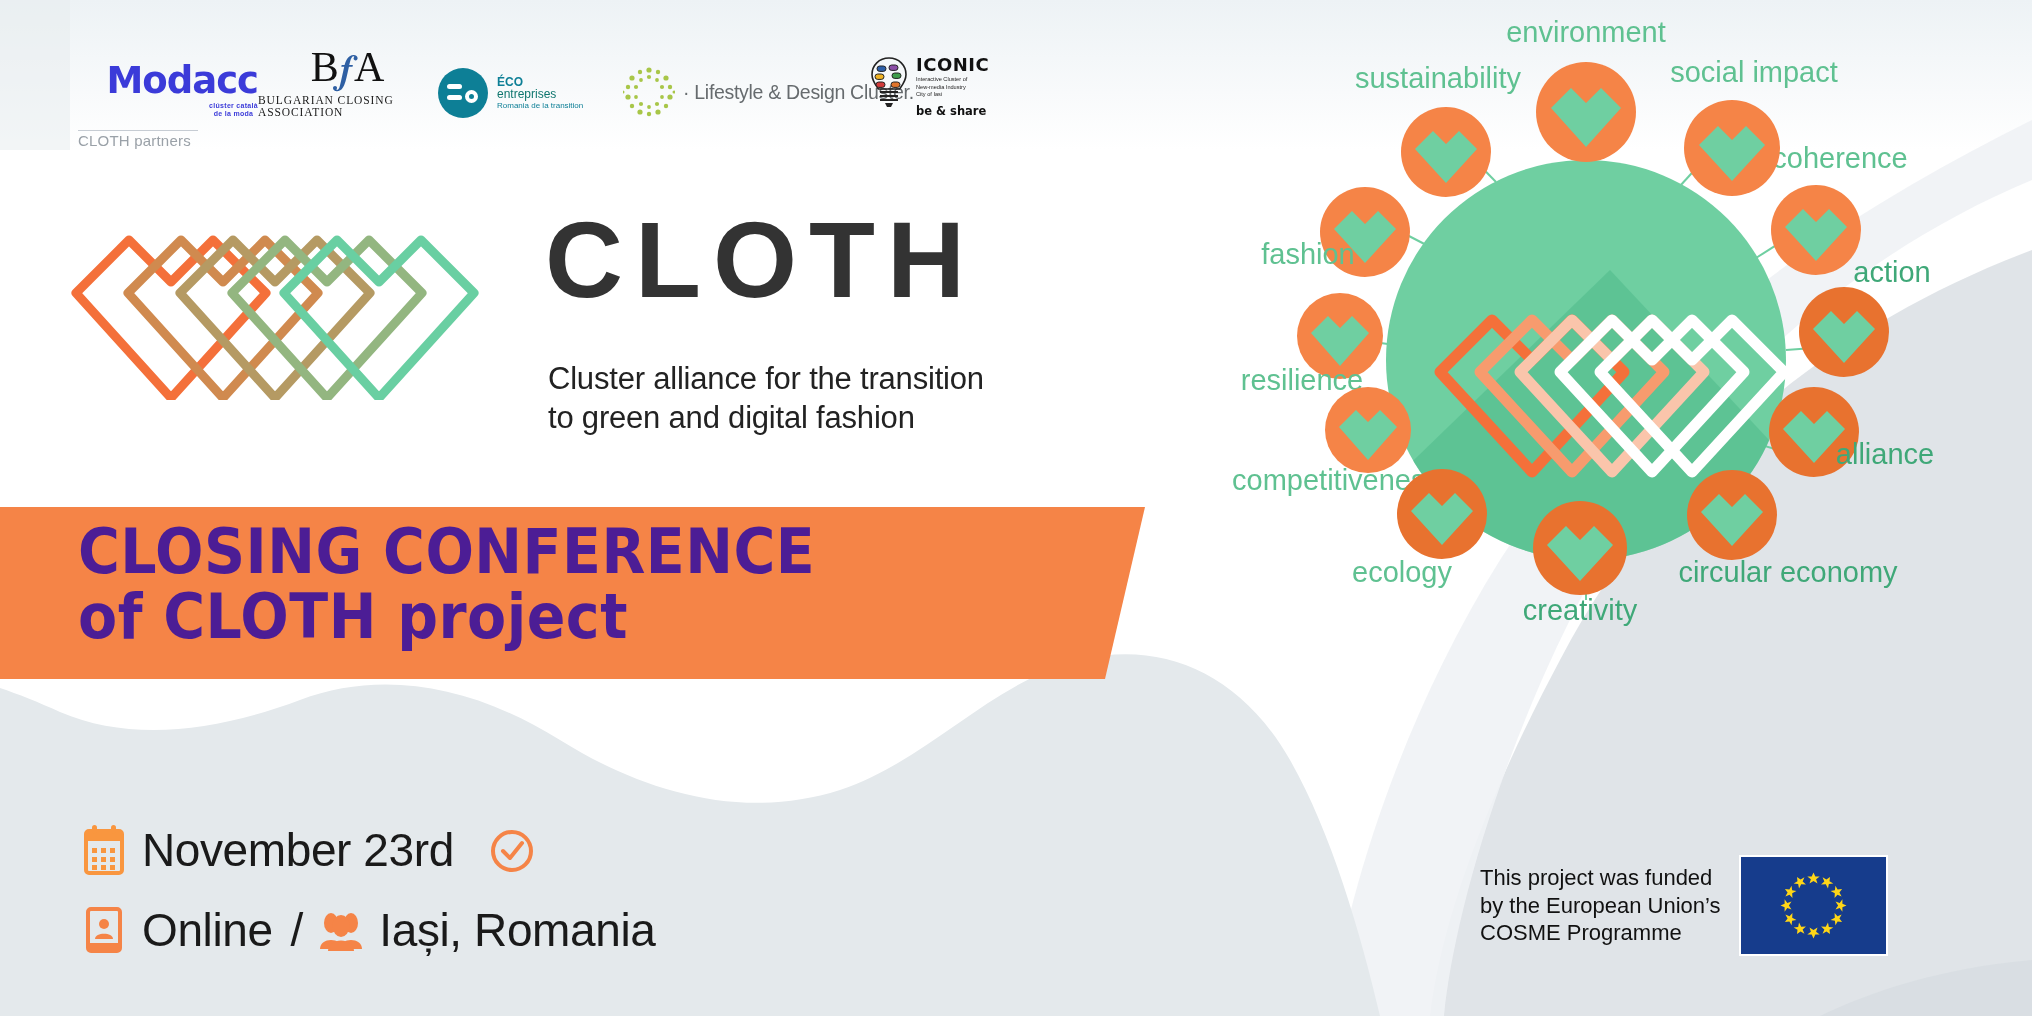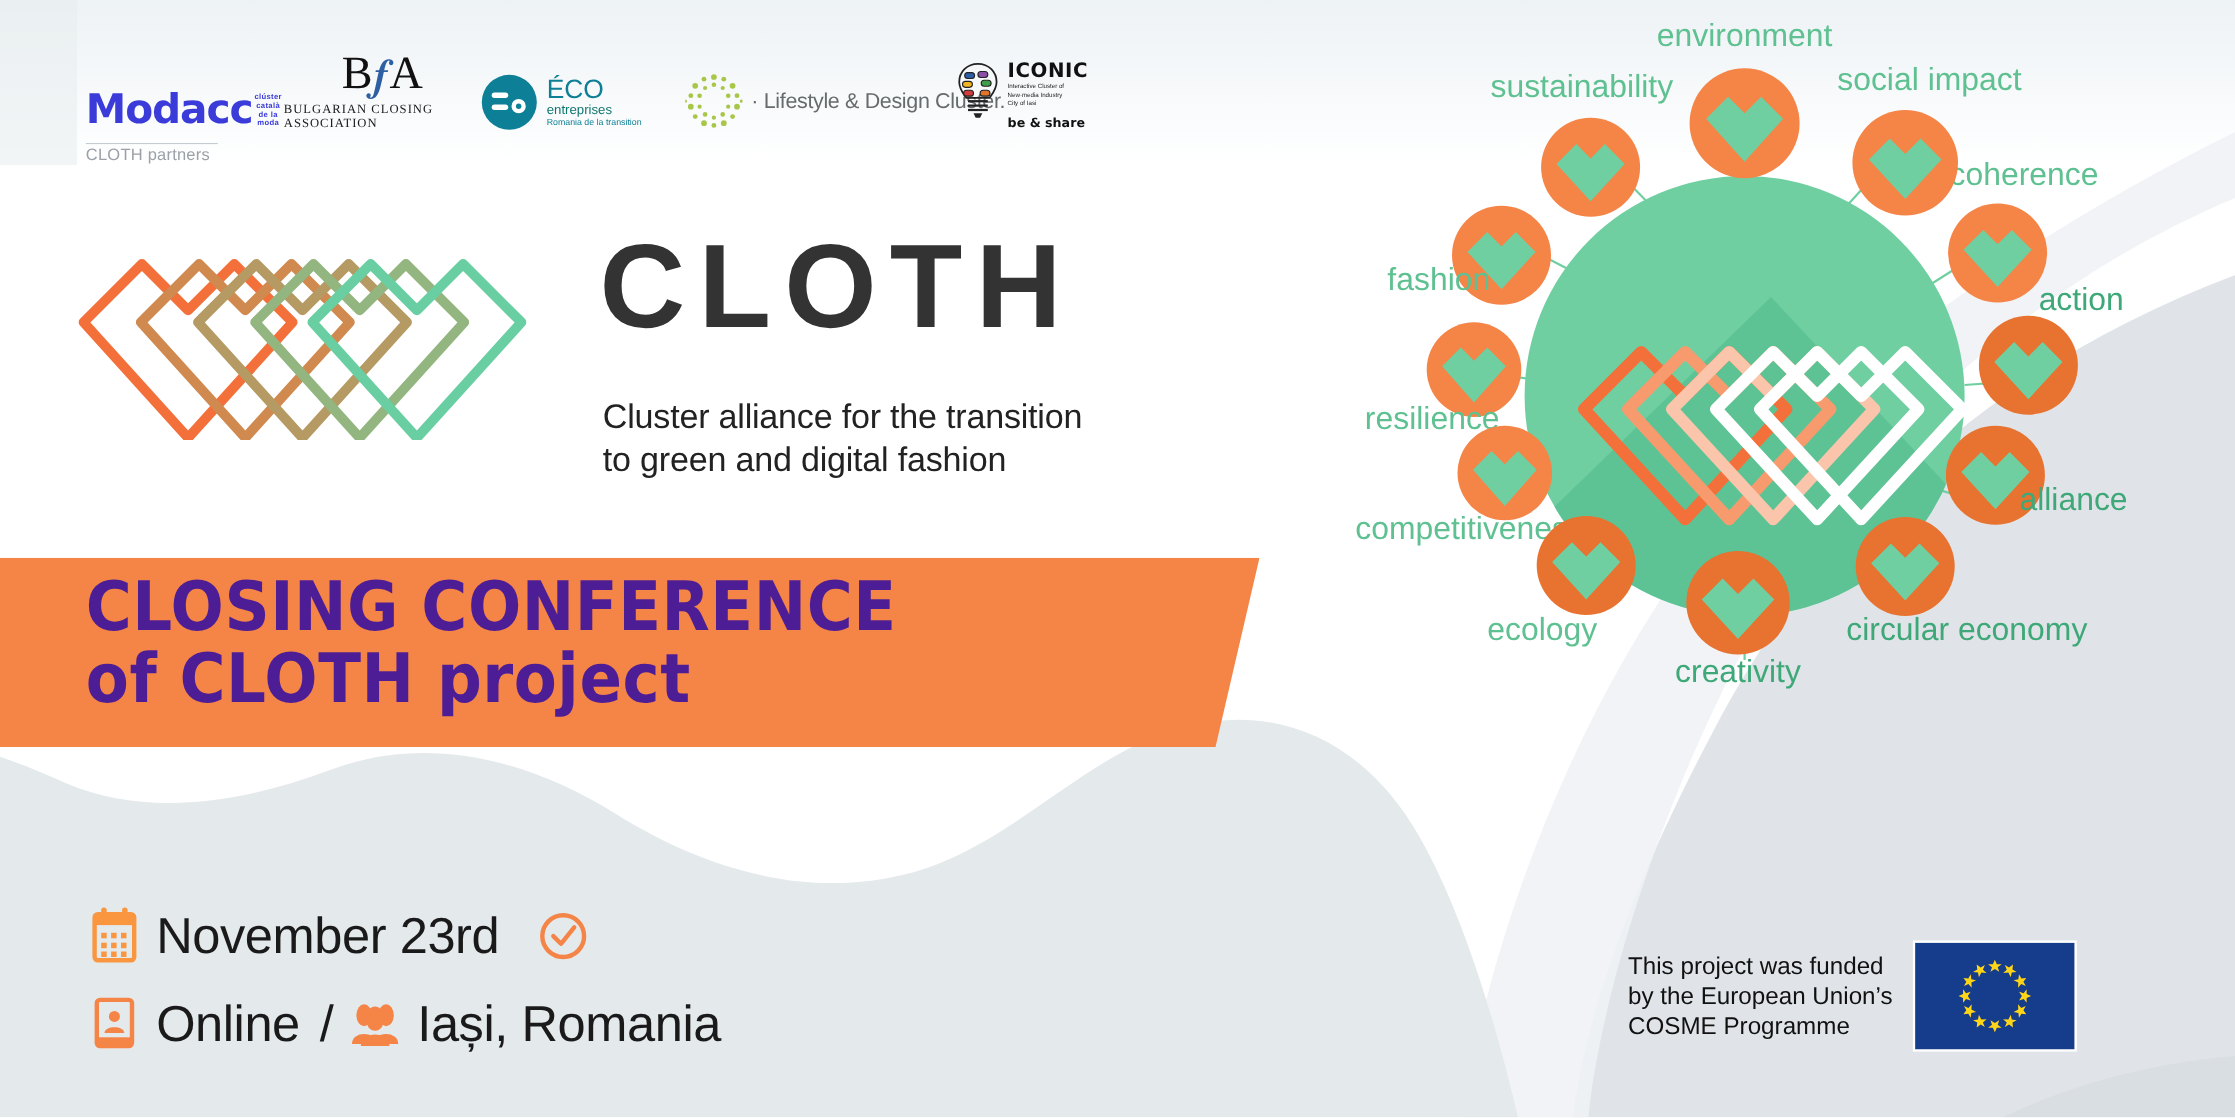--- a/index.html
+++ b/index.html
@@ -7,36 +7,36 @@
   .stage{position:relative;width:2032px;height:1016px;overflow:hidden;background:#ffffff;}
 
   
   .bg-svg{position:absolute;inset:0;width:2032px;height:1016px;}
 
   
   .partner-strip{position:absolute;left:0;top:0;width:1290px;height:150px;}
   .partners-row{position:absolute;left:78px;top:48px;display:flex;align-items:flex-end;gap:0px;}
   .partner{display:flex;flex-direction:column;align-items:center;justify-content:flex-end;height:70px;}
 
-  .modacc-wrap{display:flex;flex-direction:row;align-items:center;width:180px;}
+  .modacc-wrap{display:flex;flex-direction:column;align-items:flex-end;width:180px;}
   .modacc-word{font-family:"DejaVu Sans",sans-serif;font-weight:bold;font-size:37px;letter-spacing:-1px;color:#3b3bd9;line-height:1;}
   .modacc-sub{font-size:7px;color:#3b3bd9;letter-spacing:.3px;line-height:1.15;text-align:center;margin-top:3px;font-weight:bold;}
 
   .bfa-wrap{display:flex;flex-direction:column;align-items:center;width:180px;}
   .bfa-mark{font-family:"Liberation Serif",serif;font-size:42px;line-height:1;color:#111;letter-spacing:1px;position:relative;margin-top:36px;}
   .bfa-mark .swoosh{color:#2e5fa3;font-size:40px;position:relative;top:2px;}
   .bfa-sub{font-family:"Liberation Serif",serif;font-size:11.5px;letter-spacing:.9px;color:#1a1a1a;margin-top:6px;}
 
   .eco-wrap{display:flex;align-items:center;gap:9px;width:185px;}
   .eco-badge{width:50px;height:50px;border-radius:50%;background:#0d7f96;position:relative;flex:0 0 auto;}
   .eco-badge .e1,.eco-badge .e2{position:absolute;background:#fff;}
   .eco-badge .e1{left:9px;top:16px;width:15px;height:5px;border-radius:3px;}
   .eco-badge .e2{left:9px;top:27px;width:15px;height:5px;border-radius:3px;}
   .eco-badge .ring{position:absolute;left:27px;top:22px;width:13px;height:13px;border:4px solid #fff;border-radius:50%;box-sizing:border-box;}
-  .eco-txt1{font-size:24px;font-weight:normal;color:#0d7f96;line-height:1;}
+  .eco-txt1{font-size:12px;font-weight:bold;color:#0d7f96;line-height:1;}
   .eco-txt2{font-size:12px;color:#0f766e;line-height:1.05;}
   .eco-txt3{font-size:8px;color:#0d7f96;line-height:1;margin-top:2px;}
 
   .ldc-wrap{display:flex;align-items:center;gap:8px;width:245px;}
   .ldc-dots{width:52px;height:52px;position:relative;flex:0 0 auto;}
   .ldc-txt{font-size:19.5px;color:#666b6e;letter-spacing:-.3px;white-space:nowrap;}
 
   .iconic-wrap{display:flex;gap:6px;width:170px;}
   .bulb{width:42px;height:50px;position:relative;flex:0 0 auto;}
   .iconic-t{font-family:"DejaVu Sans",sans-serif;font-weight:bold;font-size:18px;letter-spacing:.5px;color:#111;line-height:1;}

